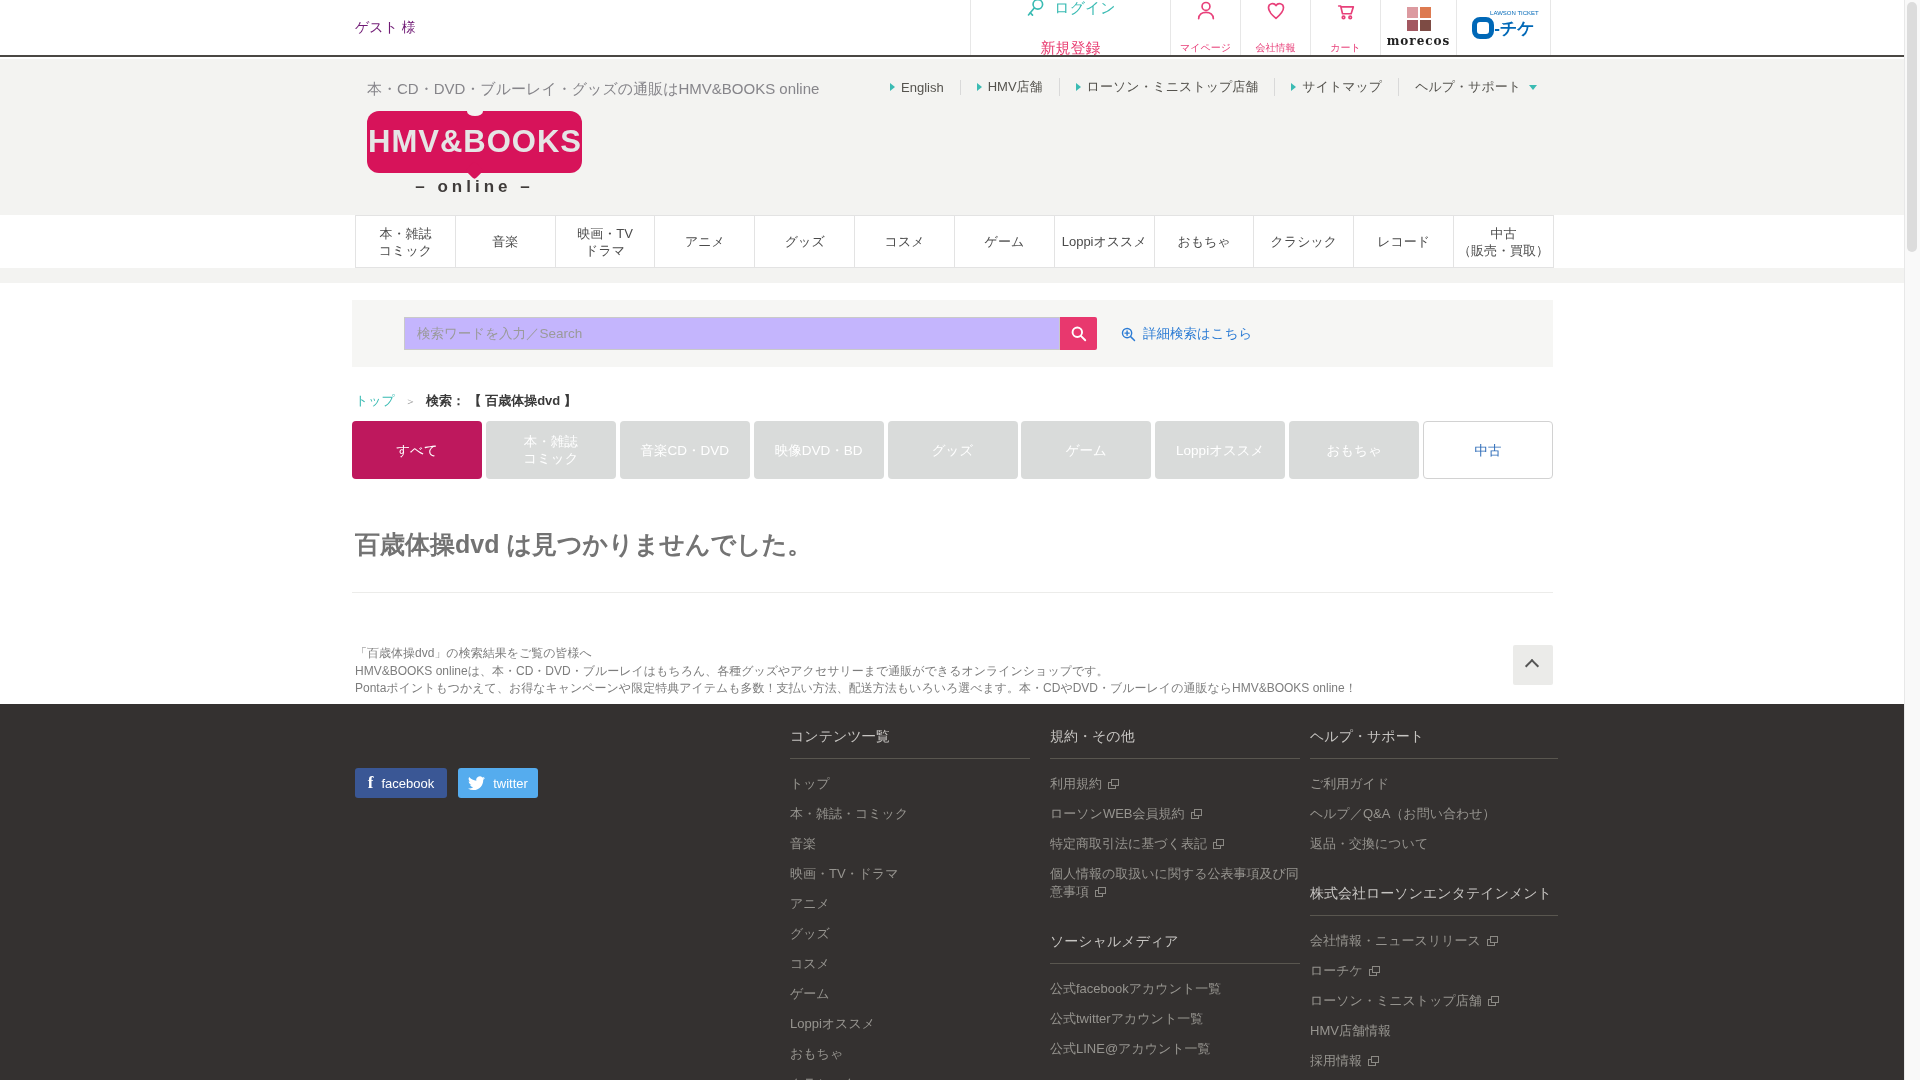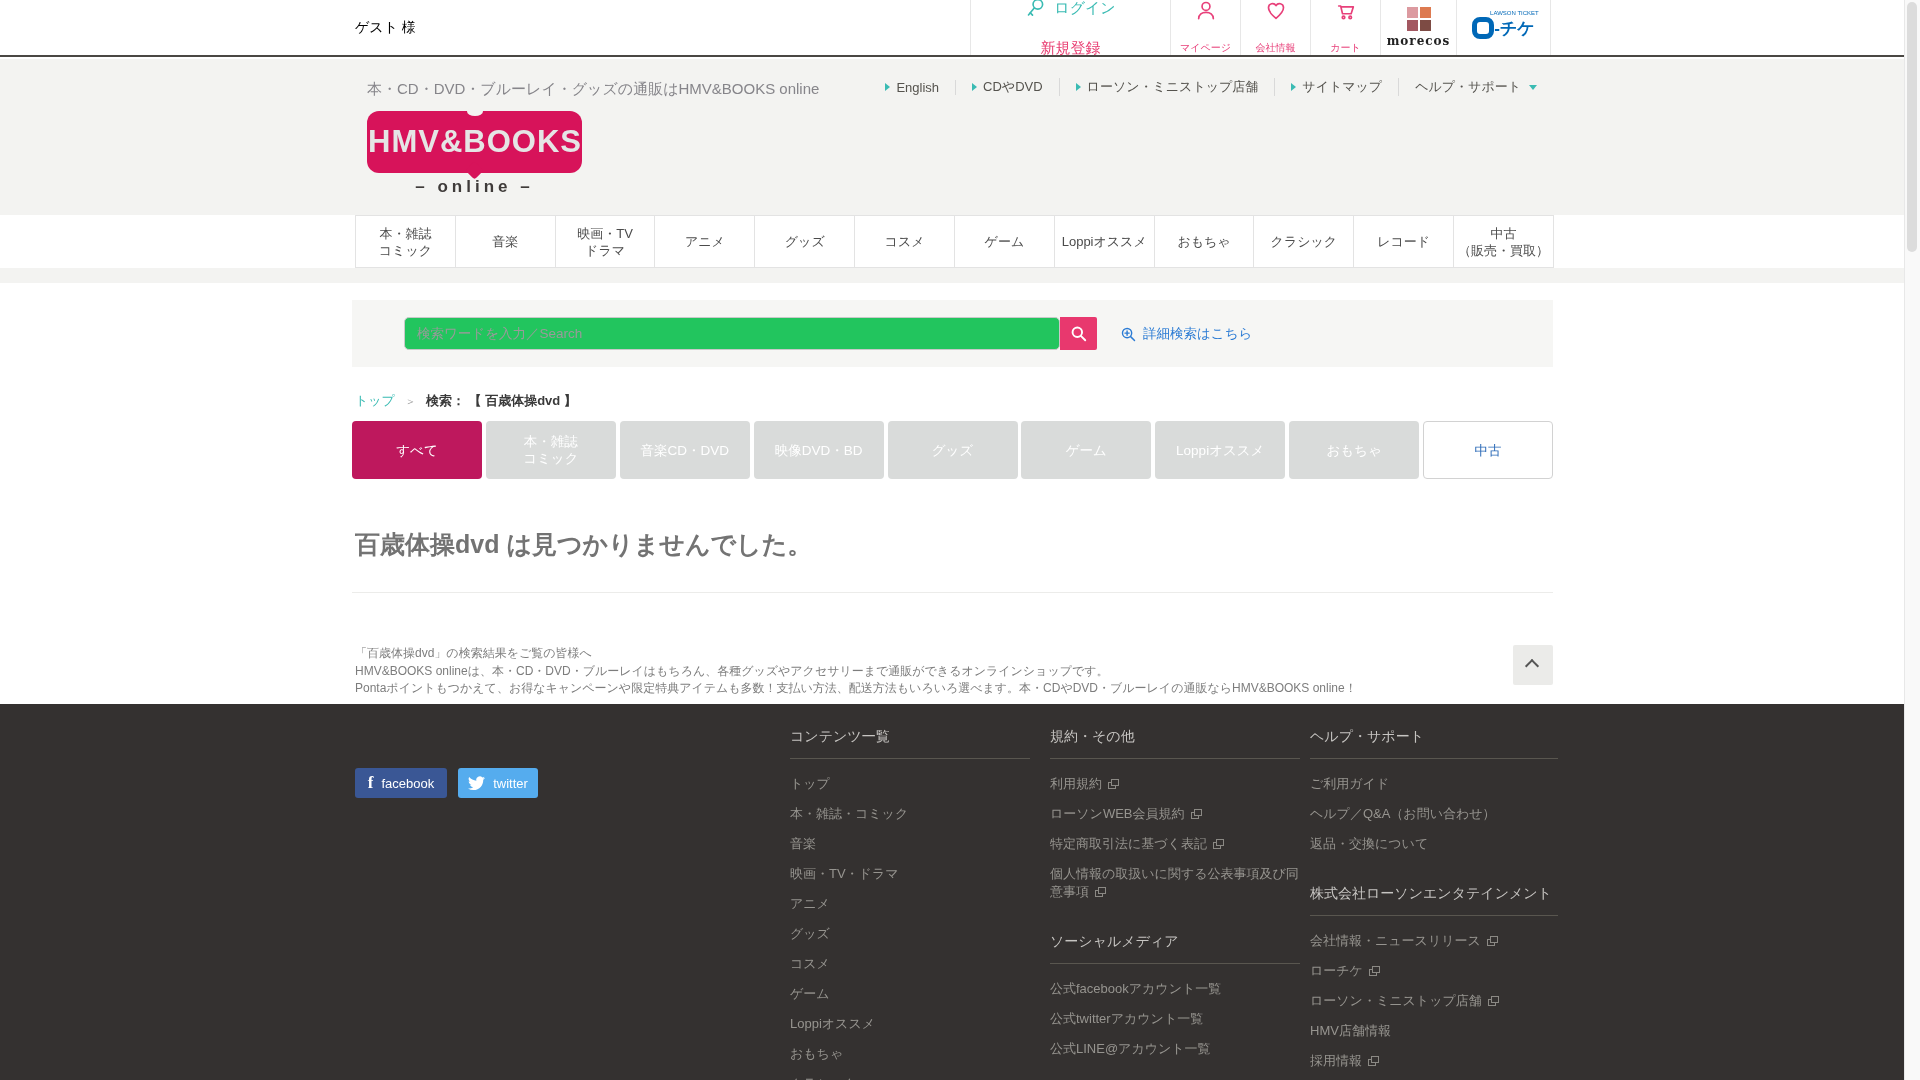--- a/index.html
+++ b/index.html
@@ -2,21 +2,21 @@
 <html><head>
 <meta charset="utf-8">
 <style>
   * { margin:0; padding:0; box-sizing:border-box; }
   body { width:1920px; height:1080px; overflow:hidden; position:relative;
          font-family:"Liberation Sans","DejaVu Sans",sans-serif; background:#fff; color:#333; }
 
   
   .topbar { position:absolute; left:0; top:0; width:1904px; height:57px; background:#fff;
             border-bottom:2px solid #4a4743; }
-  .guest { position:absolute; left:355px; top:0; height:55px; line-height:55px; font-size:14px; color:#000000; }
+  .guest { position:absolute; left:355px; top:0; height:55px; line-height:55px; font-size:14px; color:#701a75; }
   .tb-group { position:absolute; left:970px; top:0; height:55px; display:flex; }
   .tb-cell { height:55px; border-left:1px solid #e7e7e7; display:flex; flex-direction:column;
              align-items:center; justify-content:center; cursor:pointer; }
   .tb-cell:last-child { border-right:1px solid #e7e7e7; }
   .login-cell { flex-direction:column; width:200px; gap:10px; }
   .login-lnk { color:#3abbb3; font-size:15px; display:flex; align-items:center; gap:7px; }
   .login-div { width:1px; height:22px; background:#ddd; }
   .register-lnk { color:#e8386e; font-size:15px; }
   .icon-cell { width:70px; }
   .icon-cell .lbl { font-size:10px; color:#e8407a; margin-top:19px; }
@@ -58,21 +58,21 @@
          border:1px solid #e3e3e3; display:flex; }
   .nav-tab { flex:1; border-right:1px solid #e3e3e3; display:flex; align-items:center; justify-content:center;
              text-align:center; font-size:13px; line-height:17px; color:#4b4b4b; white-space:pre-line;
              cursor:pointer; }
   .nav-tab:last-child { border-right:none; }
   .graystrip { position:absolute; left:0; top:268px; width:1904px; height:15px; background:#f3f3f1; }
 
   
   .search-panel { position:absolute; left:352px; top:300px; width:1201px; height:67px; background:#f6f6f4; }
   .search-input { position:absolute; left:52px; top:17px; width:656px; height:33px; border:1px solid #c9c9c9;
-                  border-radius:5px; padding:0 12px; font-size:13.5px; color:#333; background:#22c55e; outline:none;
+                  border-radius:0; padding:0 12px; font-size:13.5px; color:#333; background:#c4b5fd; outline:none;
                   font-family:"Liberation Sans","DejaVu Sans",sans-serif; }
   .search-input::placeholder { color:#9a9a9a; }
   .search-btn { position:absolute; left:708px; top:17px; width:37px; height:33px; background:#e8386e;
                 border:none; border-radius:0 2px 2px 0; cursor:pointer; display:flex; align-items:center;
                 justify-content:center; }
   .adv-link { position:absolute; left:768px; top:25px; display:flex; align-items:center; gap:6px;
               color:#2b7bd4; font-size:13.5px; cursor:pointer; }
 
   
   .breadcrumb { position:absolute; left:355px; top:392px; font-size:13px; display:flex; align-items:center; gap:10px; }
@@ -180,21 +180,21 @@
 
 <div class="subheader">
   <div class="tagline">本・CD・DVD・ブルーレイ・グッズの通販はHMV&amp;BOOKS online</div>
   <div class="hd-links">
     <span class="hd-link">
         <span class="tri-r"></span>
         <span>English</span>
       </span>
     <span class="hd-link">
         <span class="tri-r"></span>
-        <span>CDやDVD</span>
+        <span>HMV店舗</span>
       </span>
     <span class="hd-link">
         <span class="tri-r"></span>
         <span>ローソン・ミニストップ店舗</span>
       </span>
     <span class="hd-link">
         <span class="tri-r"></span>
         <span>サイトマップ</span>
       </span>
     <span class="hd-link">

